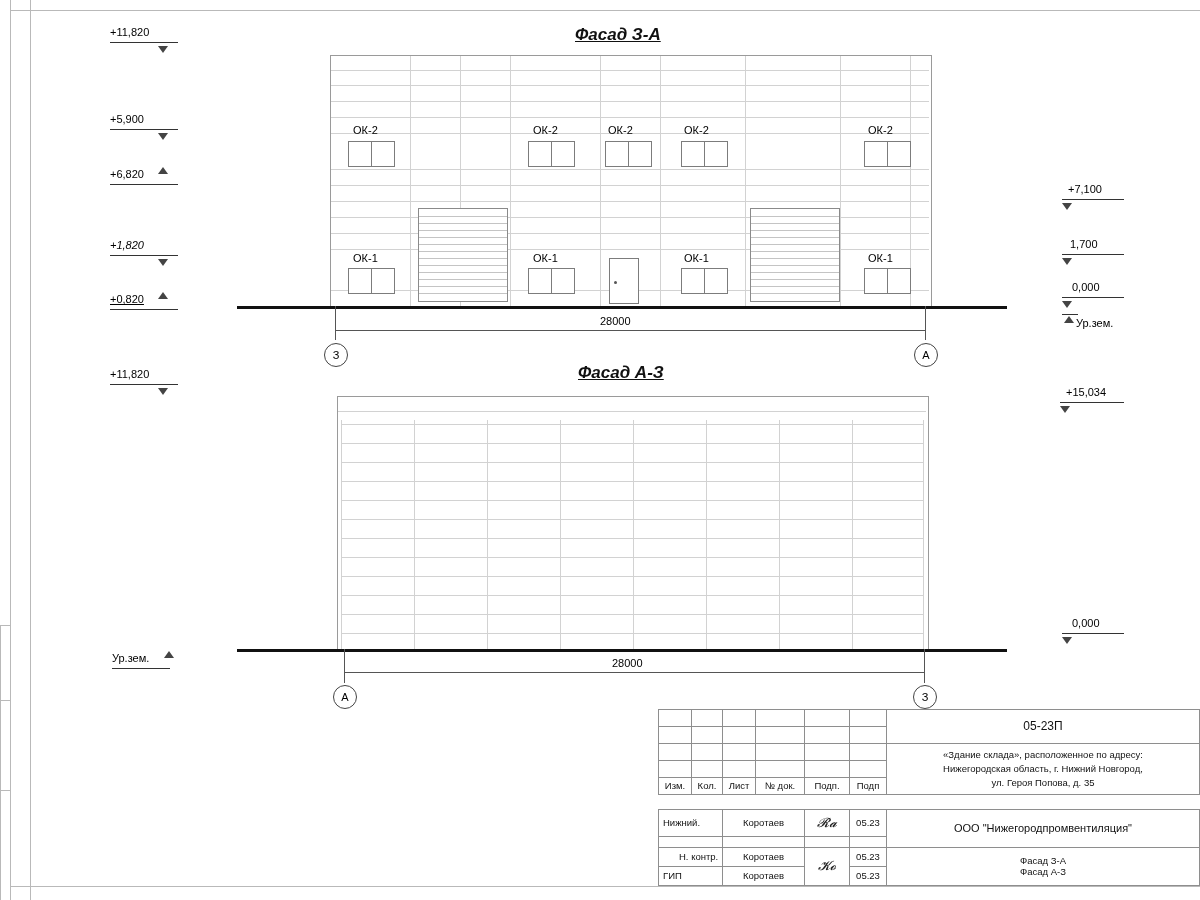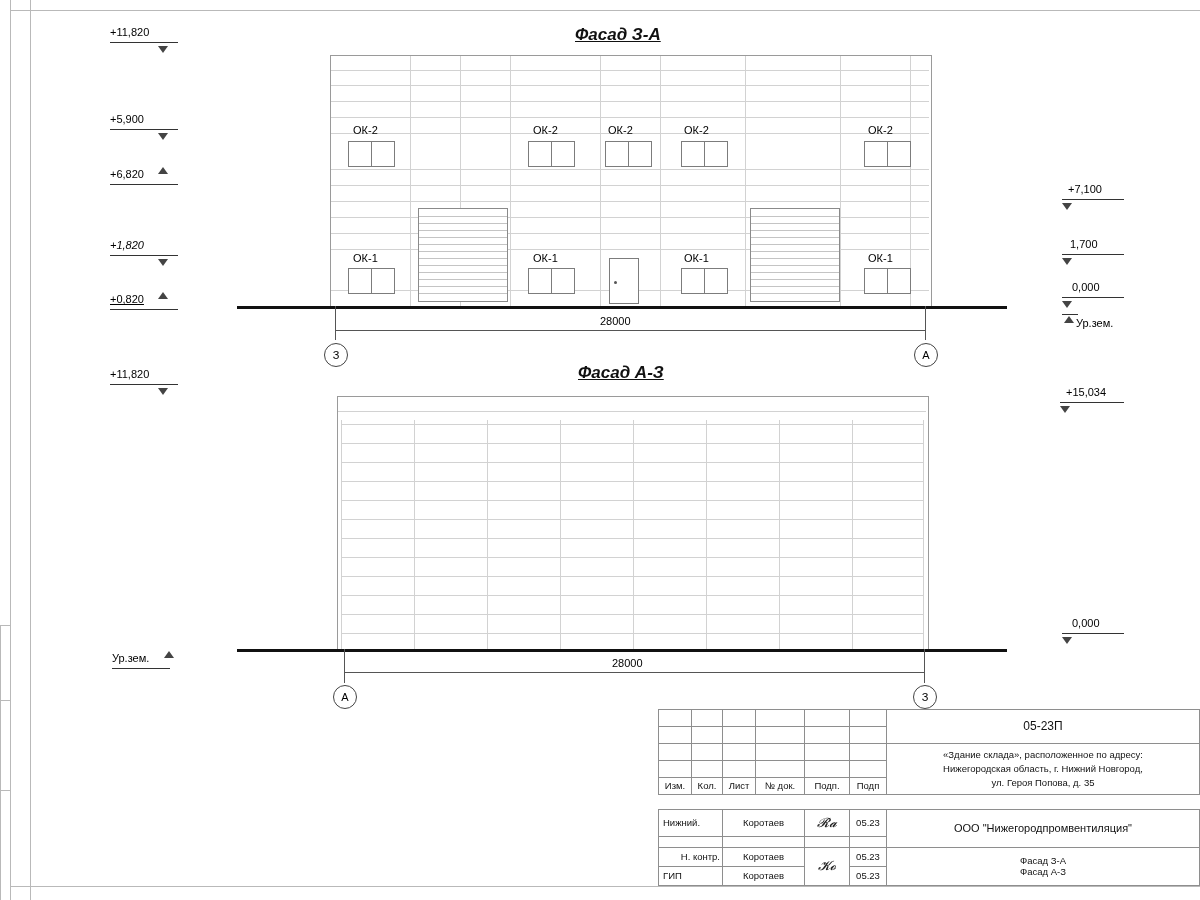--- a/index.html
+++ b/index.html
@@ -477,21 +477,21 @@
       <td>05.23</td>
       <td colspan="4" rowspan="2" class="mid">ООО "Нижегородпромвентиляция"</td>
     </tr>
     <tr>
       <td colspan="2" style="height:8px;border-bottom:none;"></td>
       <td colspan="2" style="border-bottom:none;"></td>
       <td style="border-bottom:none;"></td>
       <td style="border-bottom:none;"></td>
     </tr>
     <tr>
-      <td colspan="2" style="height:16px;text-align:right;padding-left:4px;">Н. контр.</td>
+      <td colspan="2" style="height:16px;text-align:left;padding-left:20px;">Н. контр.</td>
       <td colspan="2">Коротаев</td>
       <td rowspan="2" class="sig">𝓚𝓸</td>
       <td style="border-bottom:none;">05.23</td>
       <td colspan="4" rowspan="2">
         <div>Фасад З-А</div>
         <div>Фасад А-З</div>
       </td>
     </tr>
     <tr>
       <td colspan="2" style="height:16px;text-align:left;padding-left:4px;">ГИП</td>

